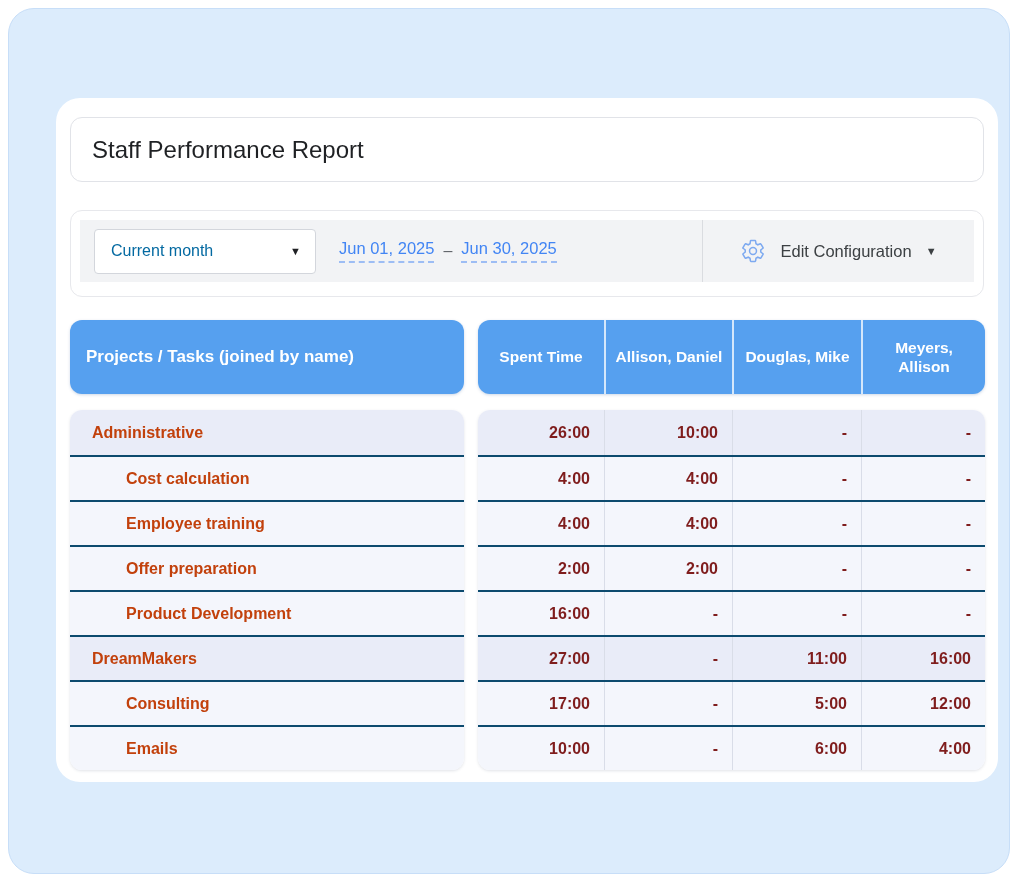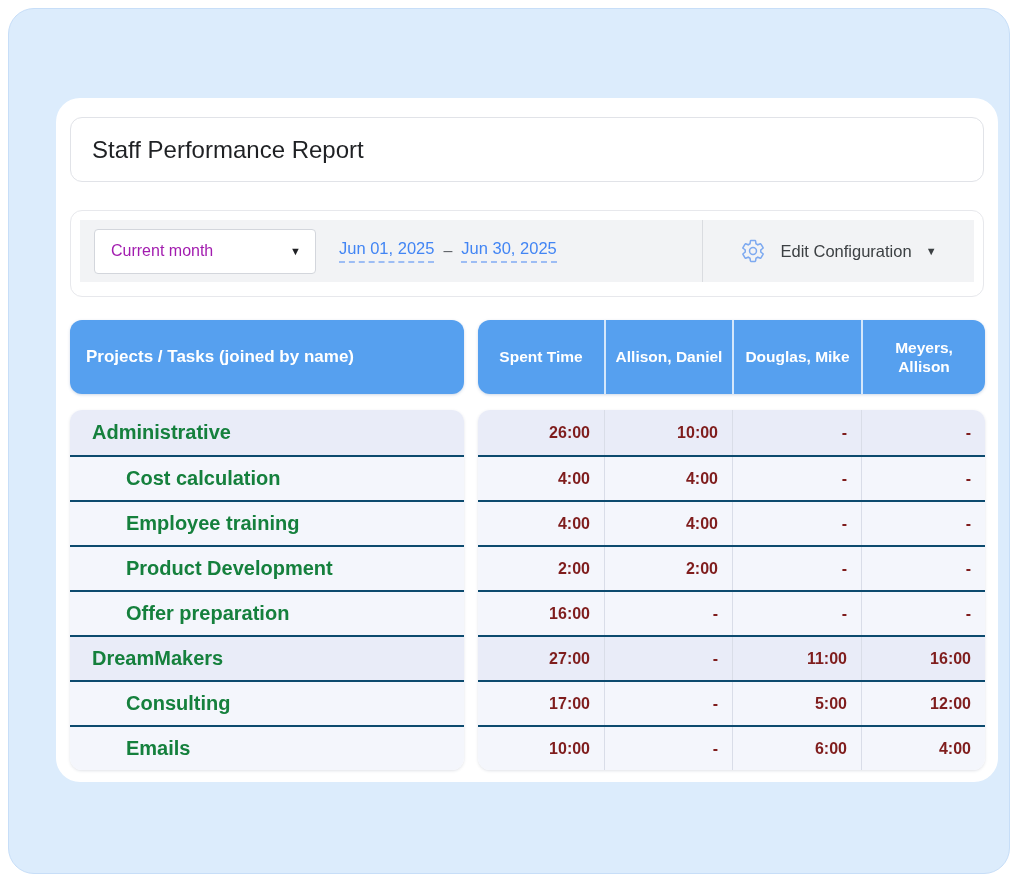--- a/index.html
+++ b/index.html
@@ -42,21 +42,21 @@
   }
   .toolbar-left {
     flex: 1 1 auto; display: flex; align-items: center; padding-left: 14px;
   }
   .period-select {
     width: 222px; height: 45px; background: #fff;
     border: 1px solid #d3d6dc; border-radius: 4px;
     display: flex; align-items: center; justify-content: space-between;
     padding: 0 14px 0 16px; cursor: pointer;
   }
-  .period-select .sel-label { font-size: 16px; color: #a21caf; }
+  .period-select .sel-label { font-size: 16px; color: #0369a1; }
   .caret { font-size: 11px; color: #202124; line-height: 1; }
   .date-range { display: flex; align-items: center; margin-left: 23px; }
   .date-link {
     font-size: 16.5px; color: #4285f4; text-decoration: none;
     border-bottom: 2px dashed #9dbdf4; padding-bottom: 3px; cursor: pointer;
   }
   .date-sep { color: #5f6368; font-size: 16px; margin: 0 9px; }
   .toolbar-right {
     width: 272px; border-left: 1px solid #dadce0;
     display: flex; align-items: center; justify-content: center;
@@ -90,21 +90,21 @@
   .body-box {
     margin-top: 16px; border-radius: 12px; overflow: hidden;
     box-shadow: 0 1px 3px rgba(90,100,130,.18);
   }
   .trow { height: 45px; display: flex; align-items: stretch; }
   .trow + .trow { border-top: 2px solid #0c4a6e; }
   .trow.parent { background: #e9ecf8; }
   .trow.child  { background: #f4f6fc; }
   .label-cell {
     display: flex; align-items: center; width: 100%;
-    font-size: 20px; font-weight: bold; color: #15803d;
+    font-size: 16px; font-weight: bold; color: #c2410c;
   }
   .trow.parent .label-cell { padding-left: 22px; }
   .trow.child  .label-cell { padding-left: 56px; }
   .val-cell {
     display: flex; align-items: center; justify-content: flex-end;
     padding-right: 14px; font-size: 16px; font-weight: bold; color: #7f1d1d;
   }
   .val-cell + .val-cell { border-left: 1px solid #d9dde8; }
   .gear-svg { display: block; }
 </style>
@@ -153,24 +153,24 @@
         <div class="trow parent">
           <div class="label-cell">Administrative</div>
         </div>
         <div class="trow child">
           <div class="label-cell">Cost calculation</div>
         </div>
         <div class="trow child">
           <div class="label-cell">Employee training</div>
         </div>
         <div class="trow child">
+          <div class="label-cell">Offer preparation</div>
+        </div>
+        <div class="trow child">
           <div class="label-cell">Product Development</div>
-        </div>
-        <div class="trow child">
-          <div class="label-cell">Offer preparation</div>
         </div>
         <div class="trow parent">
           <div class="label-cell">DreamMakers</div>
         </div>
         <div class="trow child">
           <div class="label-cell">Consulting</div>
         </div>
         <div class="trow child">
           <div class="label-cell">Emails</div>
         </div>

